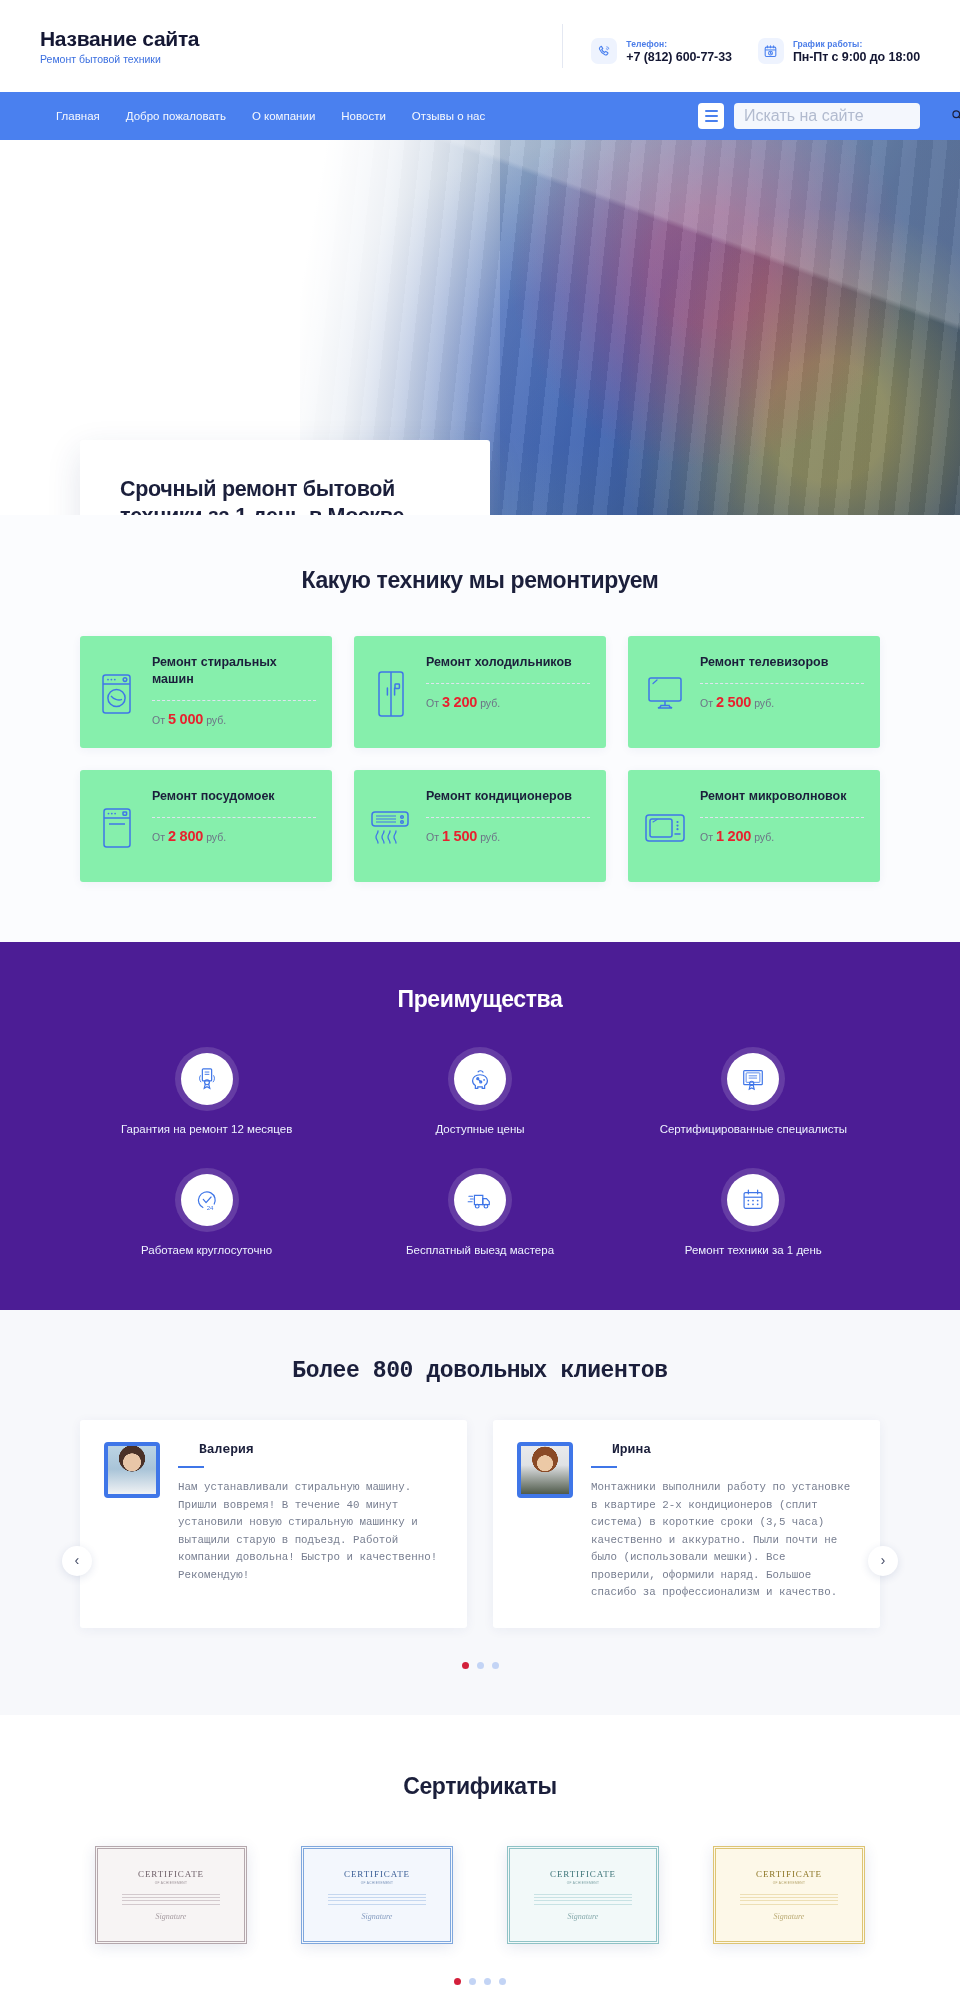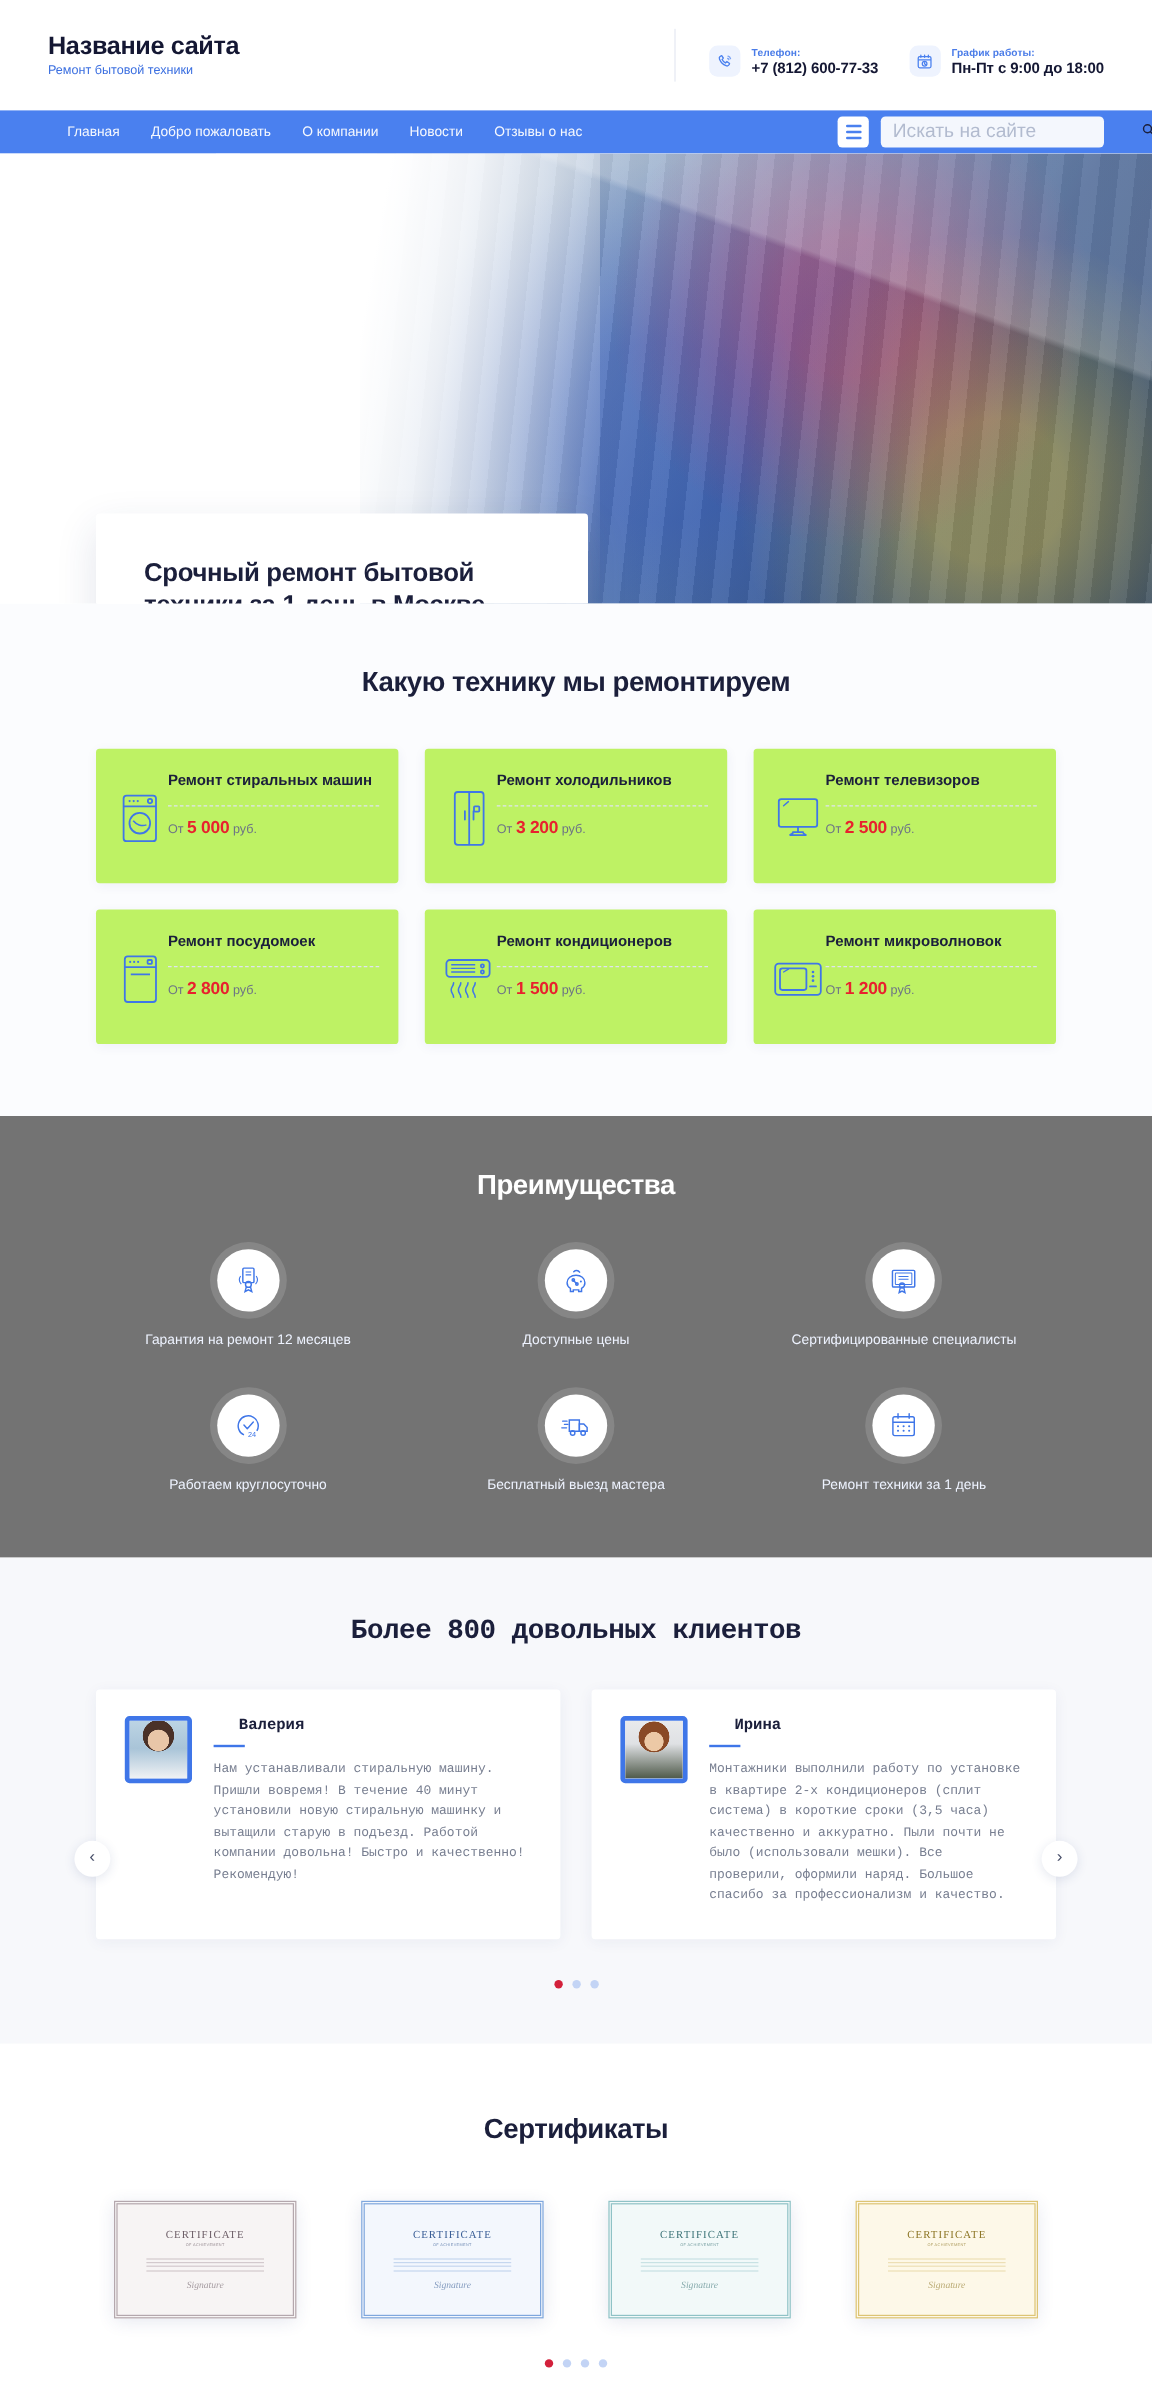--- a/index.html
+++ b/index.html
@@ -39,21 +39,21 @@
     background: #eef3fe; display: flex; align-items: center; justify-content: center;
     margin-right: 9px; flex: none;
   }
   .cicon svg { display: block; }
   .ctext { display: flex; flex-direction: column; }
   .clabel { font-size: 8.5px; color: #4a7ce8; font-weight: bold; margin-bottom: 1px; letter-spacing: .1px; }
   .cvalue { font-size: 12.5px; font-weight: bold; color: #141733; letter-spacing: -0.1px; }
 
   
   .nav {
-    height: 36px; background: #4a80ef;
+    height: 48px; background: #4a80ef;
     display: flex; align-items: center;
   }
   .nav-inner {
     width: 880px; margin: 0 auto;
     display: flex; align-items: center; justify-content: space-between;
   }
   .nav-links { display: flex; align-items: center; gap: 26px; padding-left: 16px; }
   .nav-link {
     color: #ffffff; font-size: 11.5px; text-decoration: none;
     opacity: .95; white-space: nowrap;
@@ -112,33 +112,33 @@
     letter-spacing: -0.4px; color: #1b1f3b;
   }
 
   
   .services { background: #fbfcfe; padding: 52px 0 60px; }
   .svc-grid {
     width: 800px; margin: 42px auto 0;
     display: grid; grid-template-columns: repeat(3, 1fr); gap: 22px 22px;
   }
   .svc-card {
-    background: #bef264; border-radius: 3px; padding: 18px 16px 18px 14px;
+    background: #86efac; border-radius: 3px; padding: 18px 16px 18px 14px;
     box-shadow: 0 2px 10px rgba(38,59,120,.055);
-    display: flex; min-height: 112px;
+    display: flex; gap: 12px; min-height: 112px;
   }
   .svc-ico { width: 46px; flex: none; display: flex; align-items: center; justify-content: center; padding-top: 4px; }
   .svc-body { flex: 1; display: flex; flex-direction: column; }
   .svc-name { font-size: 12.5px; font-weight: bold; color: #1b1f3b; line-height: 1.35; }
   .svc-sep { border-top: 1px dashed #dfe4ef; margin: 12px 0 10px; }
   .svc-price { font-size: 10.5px; color: #6c7386; }
   .svc-price b { font-size: 14.5px; color: #e8212e; font-weight: bold; letter-spacing: -0.2px; }
 
   
-  .adv { background: #737373; padding: 44px 12px 52px; }
+  .adv { background: #4c1d95; padding: 44px 12px 52px; }
   .adv .sec-title { color: #ffffff; }
   .adv-grid {
     width: 820px; margin: 40px auto 0;
     display: grid; grid-template-columns: repeat(3,1fr); row-gap: 36px;
   }
   .adv-item { display: flex; flex-direction: column; align-items: center; }
   .adv-circle {
     width: 52px; height: 52px; border-radius: 50%; background: #ffffff;
     display: flex; align-items: center; justify-content: center;
     box-shadow: 0 0 0 6px rgba(255,255,255,.14);

